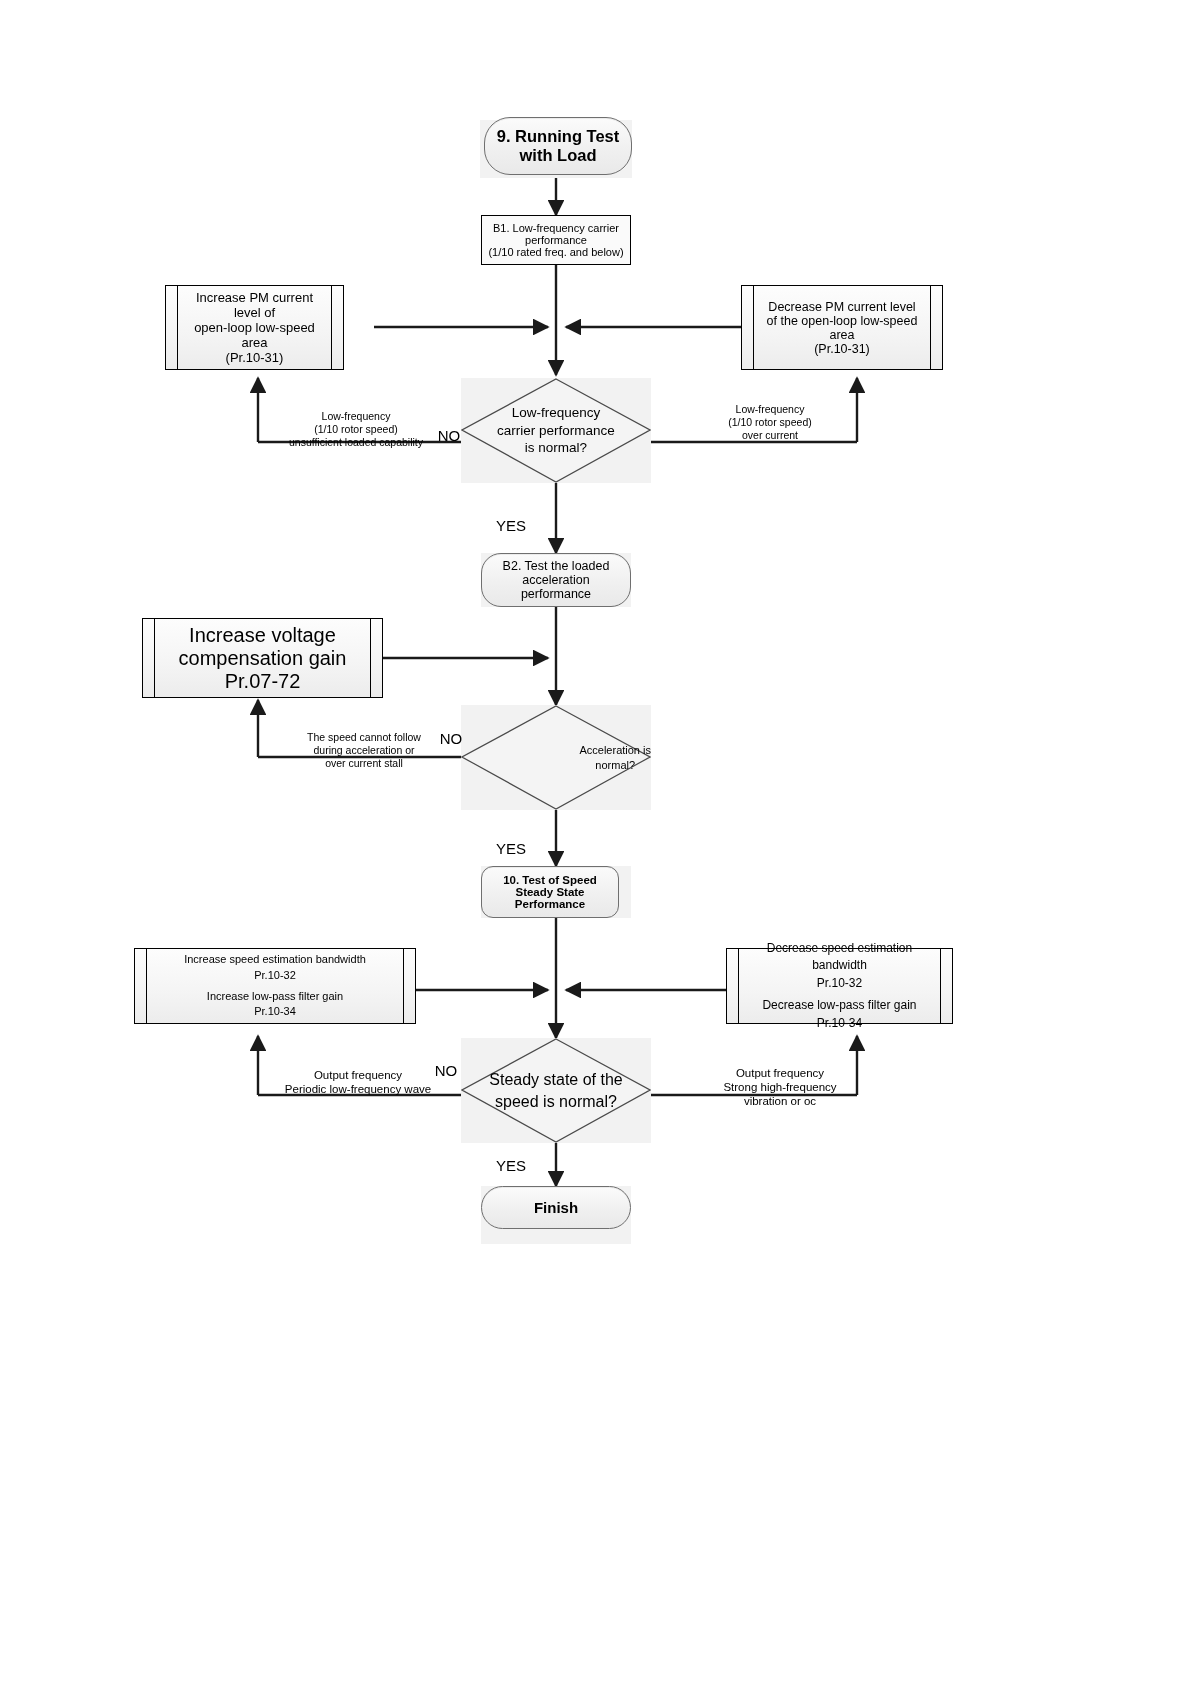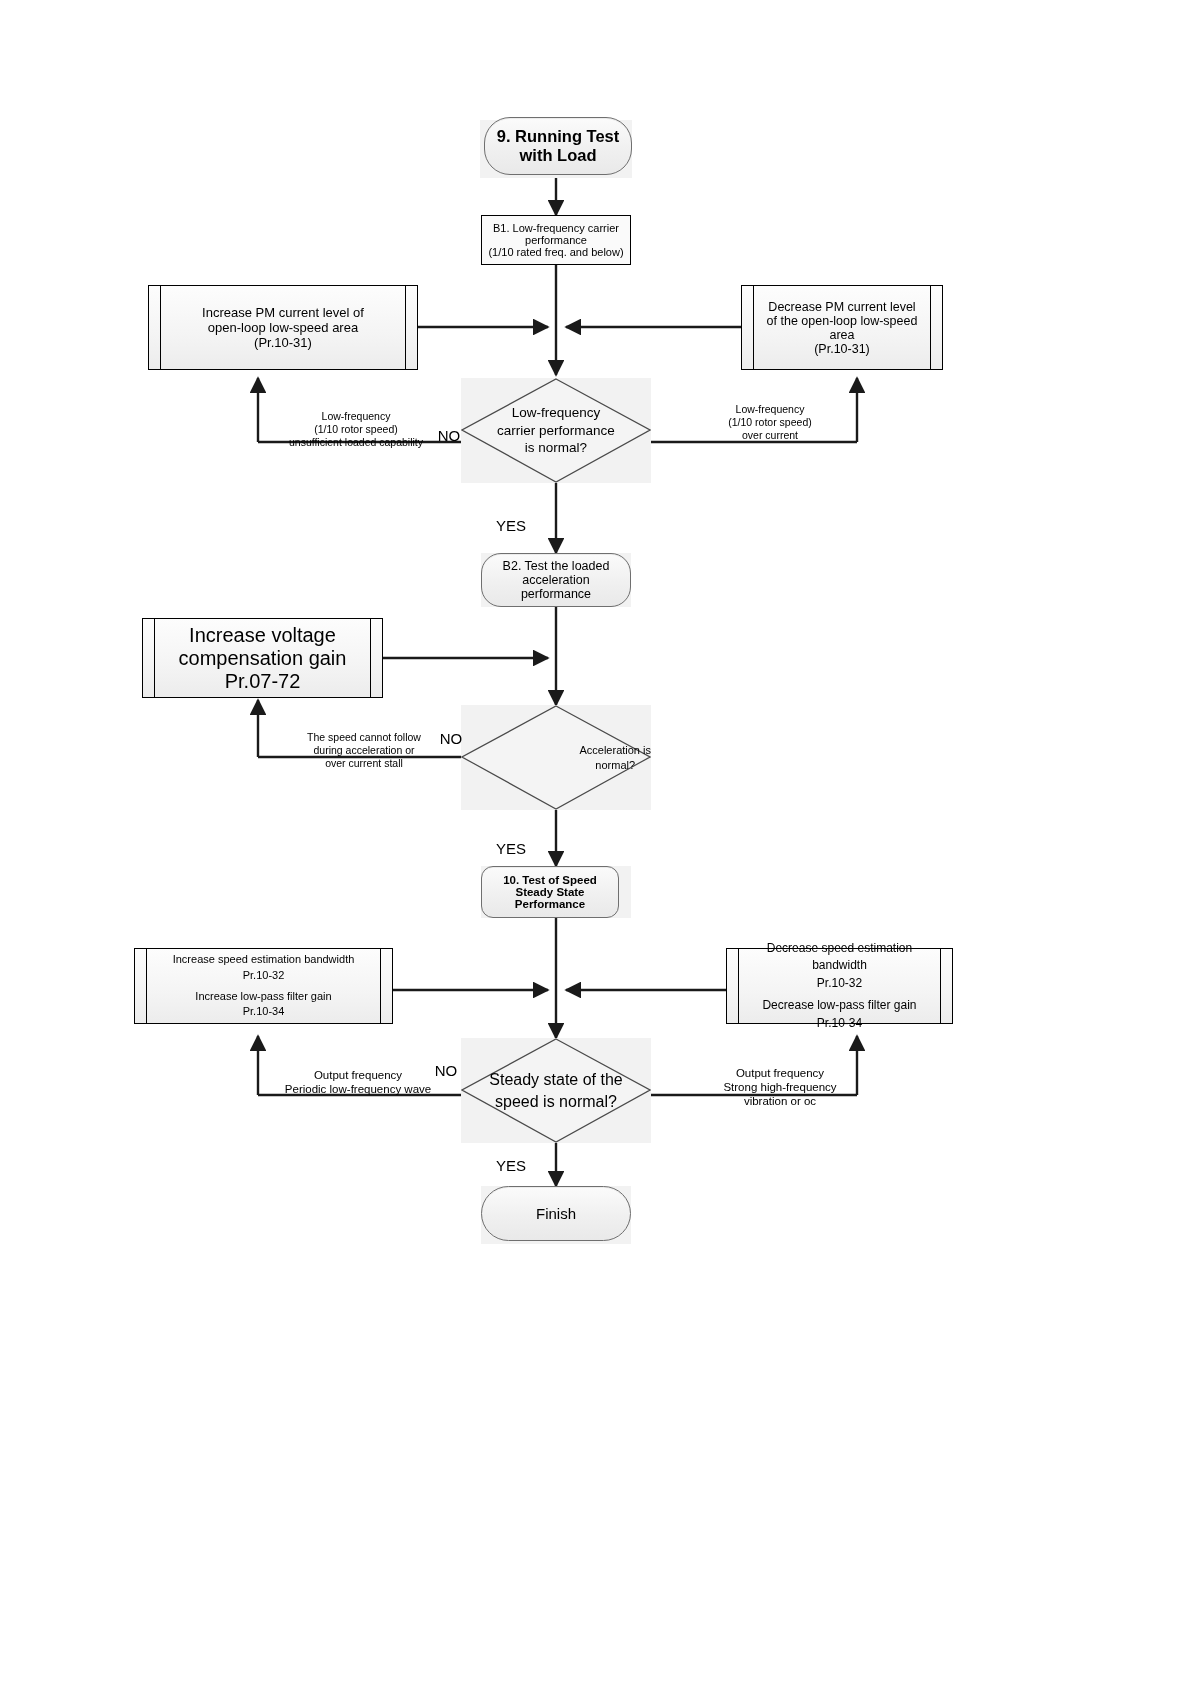--- a/index.html
+++ b/index.html
@@ -113,21 +113,21 @@
   </div>
 
   <div class="node rect" style="left:481px;top:215px;width:150px;height:50px;font-size:11px;">
     <div>
       <div>B1. Low-frequency carrier</div>
       <div>performance</div>
       <div>(1/10 rated freq. and below)</div>
     </div>
   </div>
 
-  <div class="node pproc" style="left:148px;top:285px;width:270px;height:85px;font-size:13px;position:absolute;">
+  <div class="node pproc" style="left:165px;top:285px;width:179px;height:85px;font-size:13px;position:absolute;">
     <div style="padding:0 16px;">
       <div>Increase PM current level of</div>
       <div>open-loop low-speed area</div>
       <div>(Pr.10-31)</div>
     </div>
   </div>
 
   <div class="node pproc" style="left:741px;top:285px;width:202px;height:85px;font-size:12.5px;position:absolute;">
     <div style="padding:0 14px;">
       <div>Decrease PM current level</div>
@@ -198,21 +198,21 @@
 
   <div class="term-shade" style="left:481px;top:866px;width:150px;height:52px;"></div>
   <div class="node term" style="left:481px;top:866px;width:138px;height:52px;font-size:11.5px;border-radius:12px;">
     <div class="t-b">
       <div>10. Test of Speed</div>
       <div>Steady State</div>
       <div>Performance</div>
     </div>
   </div>
 
-  <div class="node pproc" style="left:134px;top:948px;width:259px;height:76px;font-size:11px;position:absolute;">
+  <div class="node pproc" style="left:134px;top:948px;width:282px;height:76px;font-size:11px;position:absolute;">
     <div style="padding:0 14px;line-height:1.45;">
       <div>Increase speed estimation bandwidth</div>
       <div>Pr.10-32</div>
       <div style="height:5px;"></div>
       <div>Increase low-pass filter gain</div>
       <div>Pr.10-34</div>
     </div>
   </div>
 
   <div class="node pproc" style="left:726px;top:948px;width:227px;height:76px;font-size:12px;position:absolute;">
@@ -240,17 +240,17 @@
 
   <div class="lbl" style="left:258px;top:1068px;width:200px;font-size:11.5px;text-align:center;">Output frequency
 Periodic low-frequency wave</div>
   <div class="lbl" style="left:428px;top:1062px;width:36px;font-size:15px;">NO</div>
   <div class="lbl" style="left:690px;top:1066px;width:180px;font-size:11.5px;text-align:center;">Output frequency
 Strong high-frequency
 vibration or oc</div>
   <div class="lbl" style="left:490px;top:1157px;width:42px;font-size:15px;">YES</div>
 
   <div class="term-shade" style="left:481px;top:1186px;width:150px;height:58px;"></div>
-  <div class="node term" style="left:481px;top:1186px;width:150px;height:55px;font-size:15px;border-radius:28px;">
+  <div class="node term" style="left:481px;top:1186px;width:150px;height:43px;font-size:15px;border-radius:28px;font-weight:bold;">
     <div>Finish</div>
   </div>
 
 </div>
 
 </body></html>

